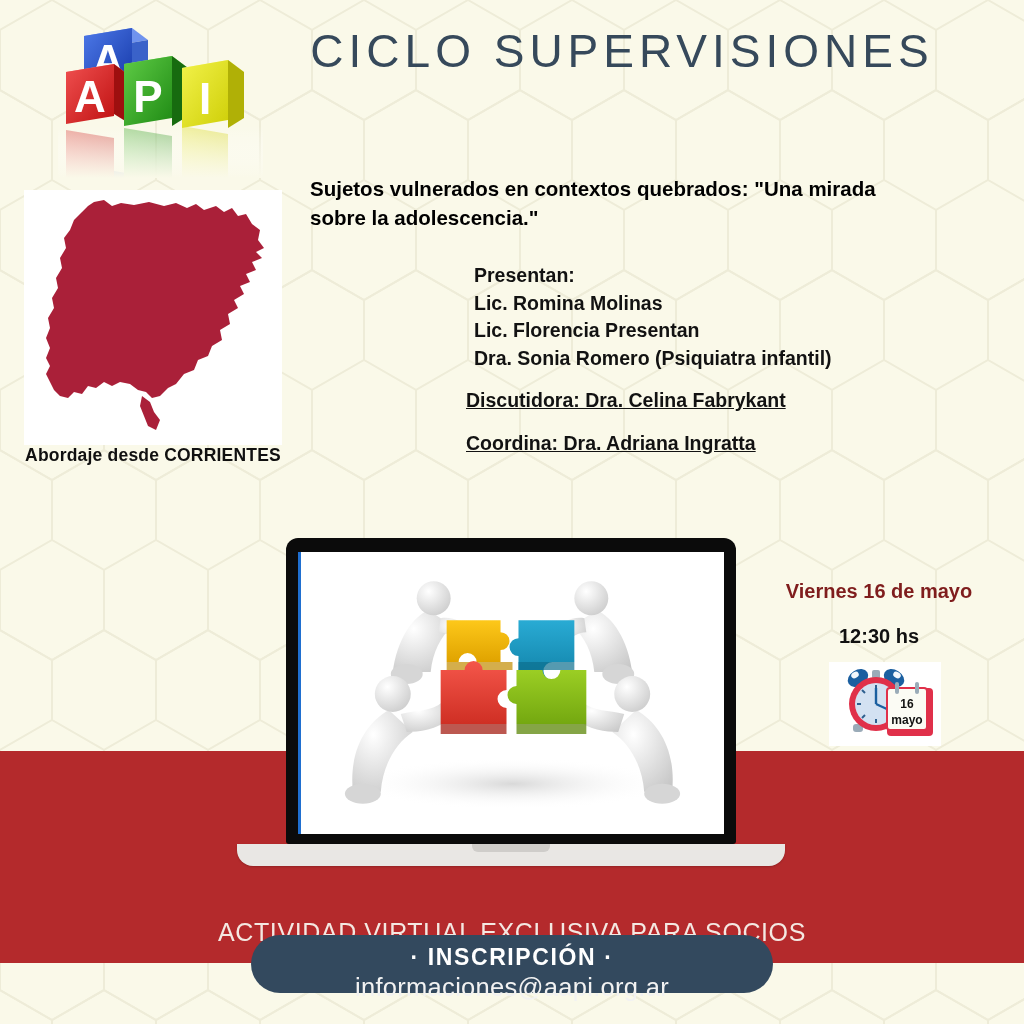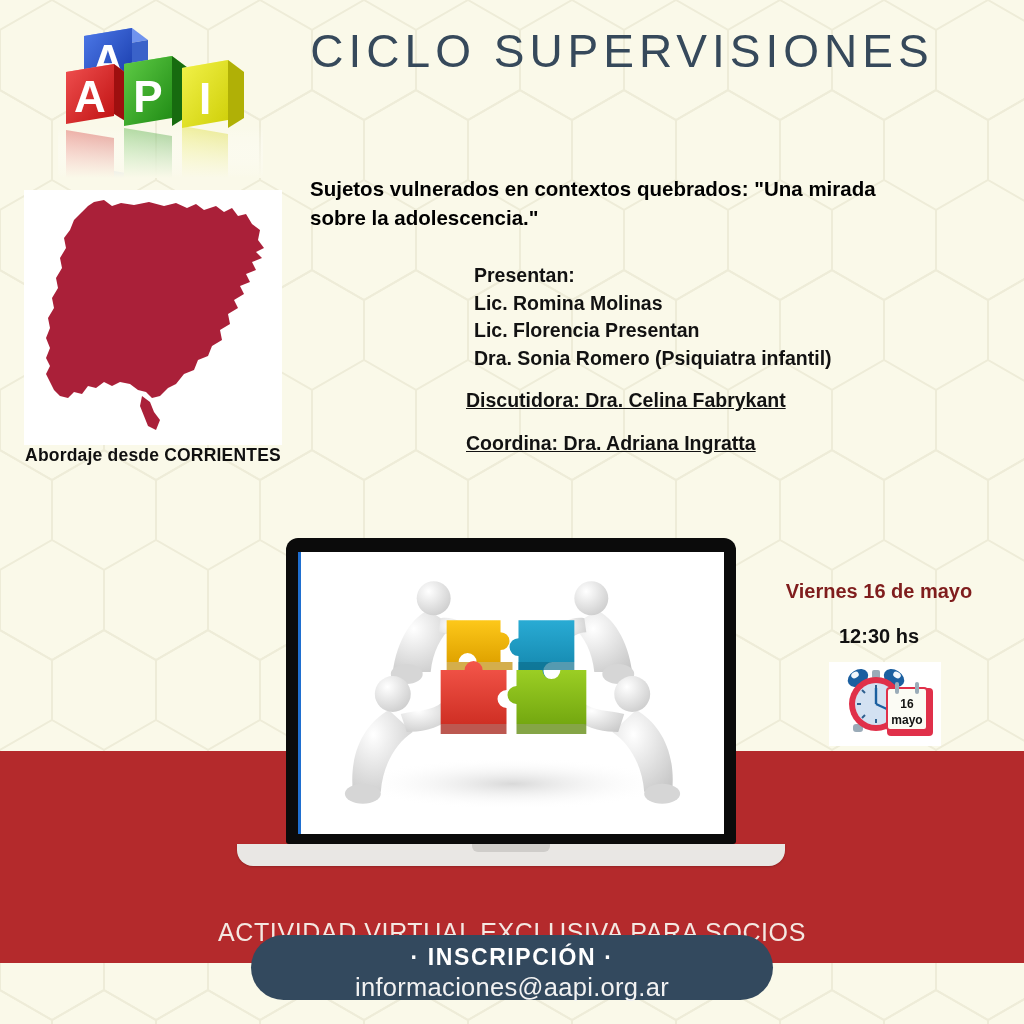--- a/index.html
+++ b/index.html
@@ -96,21 +96,21 @@
     position:absolute; left:50%; transform:translateX(-50%); top:0;
     width:78px; height:8px; background:#cfcdca; border-radius:0 0 6px 6px;
   }
 
   
   #virtual-line{
     position:absolute; left:0; top:912px; width:1024px; text-align:center; z-index:7;
     font-size:25px; color:#f4e8e2; letter-spacing:0.6px;margin-top:6px;
   }
   #pill{
-    position:absolute; left:251px; top:935px; width:522px; height:65px; z-index:8;
+    position:absolute; left:251px; top:935px; width:522px; height:58px; z-index:8;
     background:#33495e; border-radius:40px; text-align:center;
     padding-top:9px;
   }
   #pill-title{ font-size:23px; font-weight:bold; color:#ffffff; letter-spacing:1.6px; }
   #pill-mail{ font-size:25.5px; color:#f2f2f2; margin-top:2px; letter-spacing:0.3px; }
 </style>
 </head>
 <body>
 
 <svg id="hex-bg" width="1024" height="1024" viewBox="0 0 1024 1024" aria-hidden="true">

